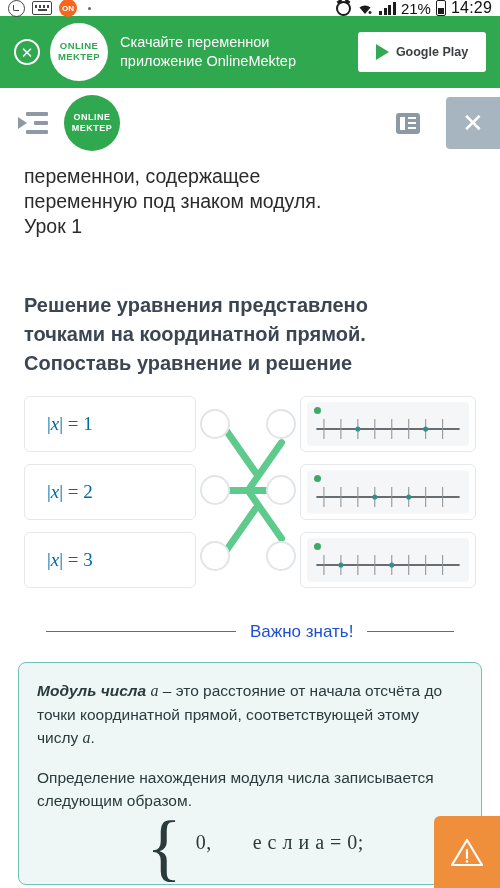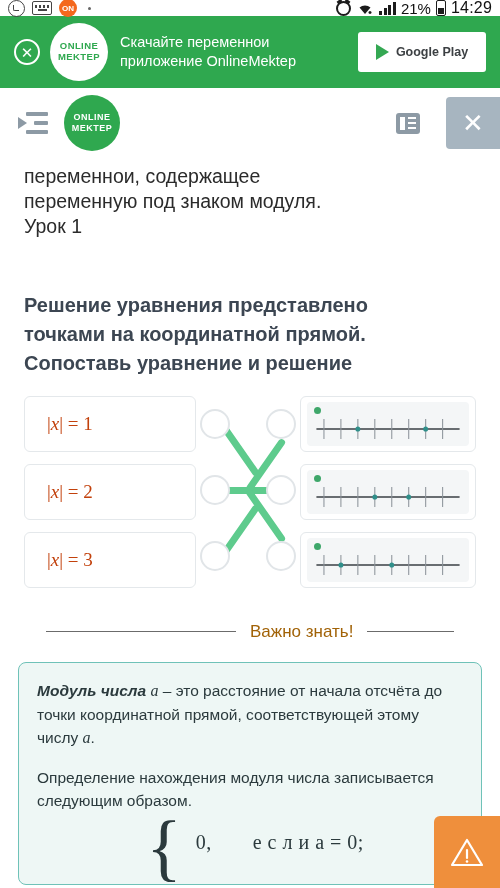--- a/index.html
+++ b/index.html
@@ -150,21 +150,21 @@
   }
 
   
   .match {
     display: flex; margin-top: 18px; gap: 0; align-items: stretch;
   }
   .match-left { width: 172px; display:flex; flex-direction:column; gap: 12px; }
   .eq-card {
     height: 56px; border: 1px solid #e4e8eb; border-radius: 6px; background:#fff;
     display:flex; align-items:center; padding-left: 22px;
-    font-family: "Liberation Serif", serif; font-size: 19px; color:#c2410c;
+    font-family: "Liberation Serif", serif; font-size: 19px; color:#0369a1;
   }
   .eq-card .it { font-style: italic; }
 
   .match-mid { width: 104px; position: relative; }
   .node {
     position: absolute; width: 30px; height: 30px; border-radius: 50%;
     border: 2px solid #e1e5e8; background:#fff; z-index: 3;
   }
   .n-l1 { left: 4px;  top: 13px; }
   .n-l2 { left: 4px;  top: 79px; }
@@ -189,21 +189,21 @@
     position:absolute; left: 7px; top: 5px; width: 7px; height: 7px; border-radius: 50%;
     background: #3ea76a;
   }
 
   
   .divider {
     display:flex; align-items:center; gap: 14px; margin-top: 34px; padding: 0 22px;
   }
   .divider .ln { flex: 1; height: 1px; background: #6b6b6b; }
   .divider .ln.short { flex: 0 0 190px; }
-  .divider .dv-txt { font-size: 17px; color: #a16207; white-space: nowrap; }
+  .divider .dv-txt { font-size: 17px; color: #1d4ed8; white-space: nowrap; }
 
   
   .infobox {
     margin: 20px 18px 0 18px;
     border: 1.5px solid #6fc2b8;
     border-radius: 8px;
     background: #eef7f5;
     padding: 16px 18px 10px 18px;
     color: #2b3a3d;
   }

